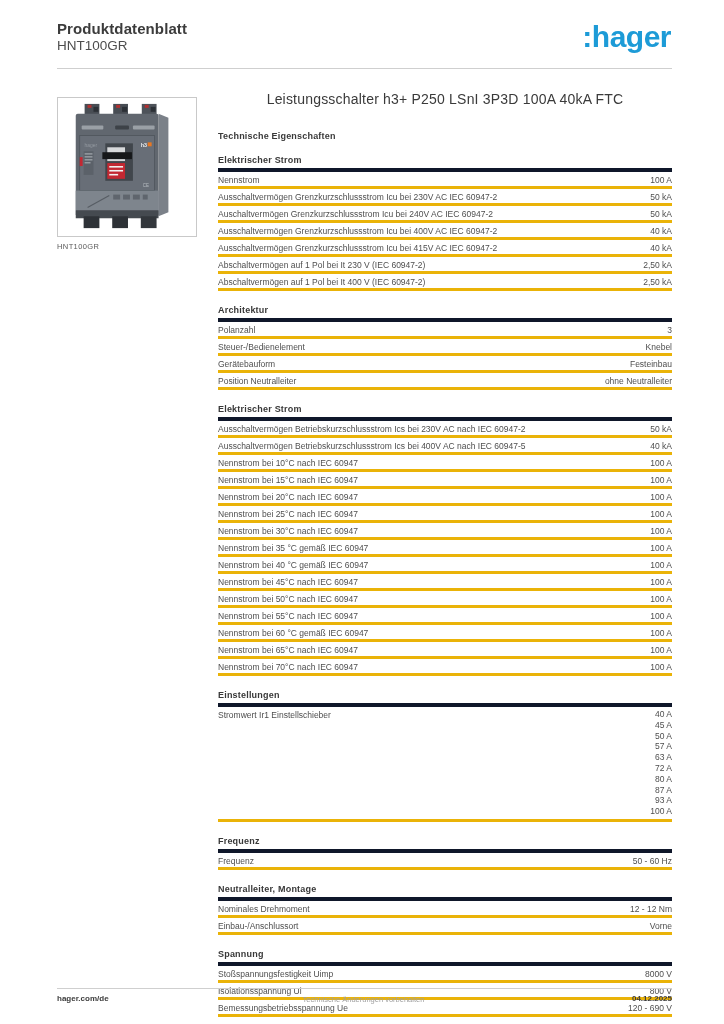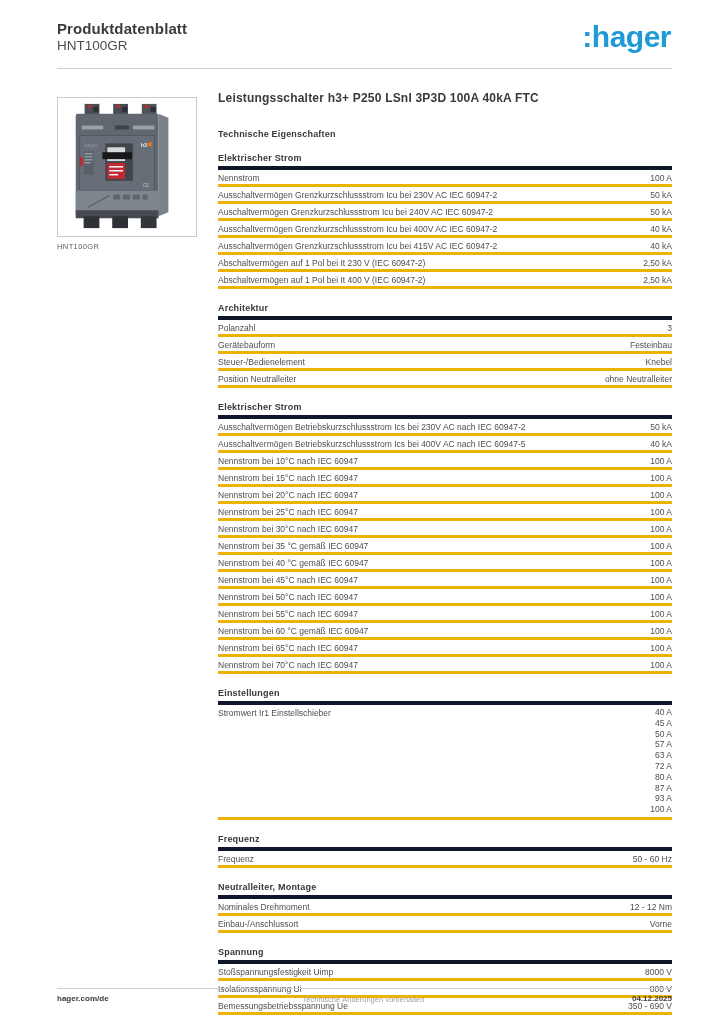--- a/index.html
+++ b/index.html
@@ -13,21 +13,21 @@
   .logo      { position:absolute; right:53px; top:20px; font-size:30px; font-weight:bold; letter-spacing:-0.5px; }
   .hdr-rule  { position:absolute; left:57px; top:68px; width:615px; height:1px; background:#cfcfcf; }
 
   
   .photo-box { position:absolute; left:57px; top:97px; width:140px; height:140px; border:1px solid #c9c9c9; background:#fff; }
   .photo-box svg { display:block; width:100%; height:100%; }
   .photo-caption { position:absolute; left:57px; top:242px; font-size:7.5px; color:#5a5a5a; letter-spacing:0.4px; }
 
   
   .spec-col { position:absolute; left:218px; top:91px; width:454px; }
-  .product-title { font-size:12px; font-weight:bold; color:#3a3a3a; letter-spacing:0.2px; }
+  .product-title { font-size:14px; font-weight:normal; color:#3a3a3a; letter-spacing:0.2px;text-align:center; }
   .tech-heading  { margin-top:24px; font-size:9px; font-weight:bold; color:#3a3a3a; letter-spacing:0.2px; }
   .spec-section  { margin-top:14px; }
   .spec-section:first-child { margin-top:14px; }
   .sec-title { font-size:9px; font-weight:bold; color:#383838; letter-spacing:0.2px;
                padding-bottom:2px; border-bottom:4px solid #0f172a; line-height:11px; }
   .row  { display:flex; justify-content:space-between; align-items:flex-start;
           min-height:15px; border-bottom:3px solid #eab308; }
   .lbl  { font-size:8.5px; color:#4e4e4e; padding:3px 8px 1px 0; line-height:10px; }
   .val  { font-size:8.5px; color:#4e4e4e; padding:3px 0 1px 0; line-height:10px; text-align:right; white-space:nowrap; }
   .val.multi { padding-top:2px; padding-bottom:2px; }
@@ -145,26 +145,26 @@
             <div class="val">2,50 kA</div>
           </div>
         </section>
         <section class="spec-section">
           <div class="sec-title">Architektur</div>
           <div class="row">
             <div class="lbl">Polanzahl</div>
             <div class="val">3</div>
           </div>
           <div class="row">
+            <div class="lbl">Steuer-/Bedienelement</div>
+            <div class="val">Knebel</div>
+          </div>
+          <div class="row">
             <div class="lbl">Gerätebauform</div>
             <div class="val">Festeinbau</div>
-          </div>
-          <div class="row">
-            <div class="lbl">Steuer-/Bedienelement</div>
-            <div class="val">Knebel</div>
           </div>
           <div class="row">
             <div class="lbl">Position Neutralleiter</div>
             <div class="val">ohne Neutralleiter</div>
           </div>
         </section>
         <section class="spec-section">
           <div class="sec-title">Elektrischer Strom</div>
           <div class="row">
             <div class="lbl">Ausschaltvermögen Betriebskurzschlussstrom Ics bei 230V AC nach IEC 60947-2</div>
@@ -268,21 +268,21 @@
           <div class="row">
             <div class="lbl">Stoßspannungsfestigkeit Uimp</div>
             <div class="val">8000 V</div>
           </div>
           <div class="row">
             <div class="lbl">Isolationsspannung Ui</div>
             <div class="val">800 V</div>
           </div>
           <div class="row">
             <div class="lbl">Bemessungsbetriebsspannung Ue</div>
-            <div class="val">350 - 690 V</div>
+            <div class="val">120 - 690 V</div>
           </div>
         </section>
         <section class="spec-section">
           <div class="sec-title">Funktionen</div>
           <div class="row">
             <div class="lbl">Auslöseeinheit</div>
             <div class="val">LSNI</div>
           </div>
         </section>
       </div>

